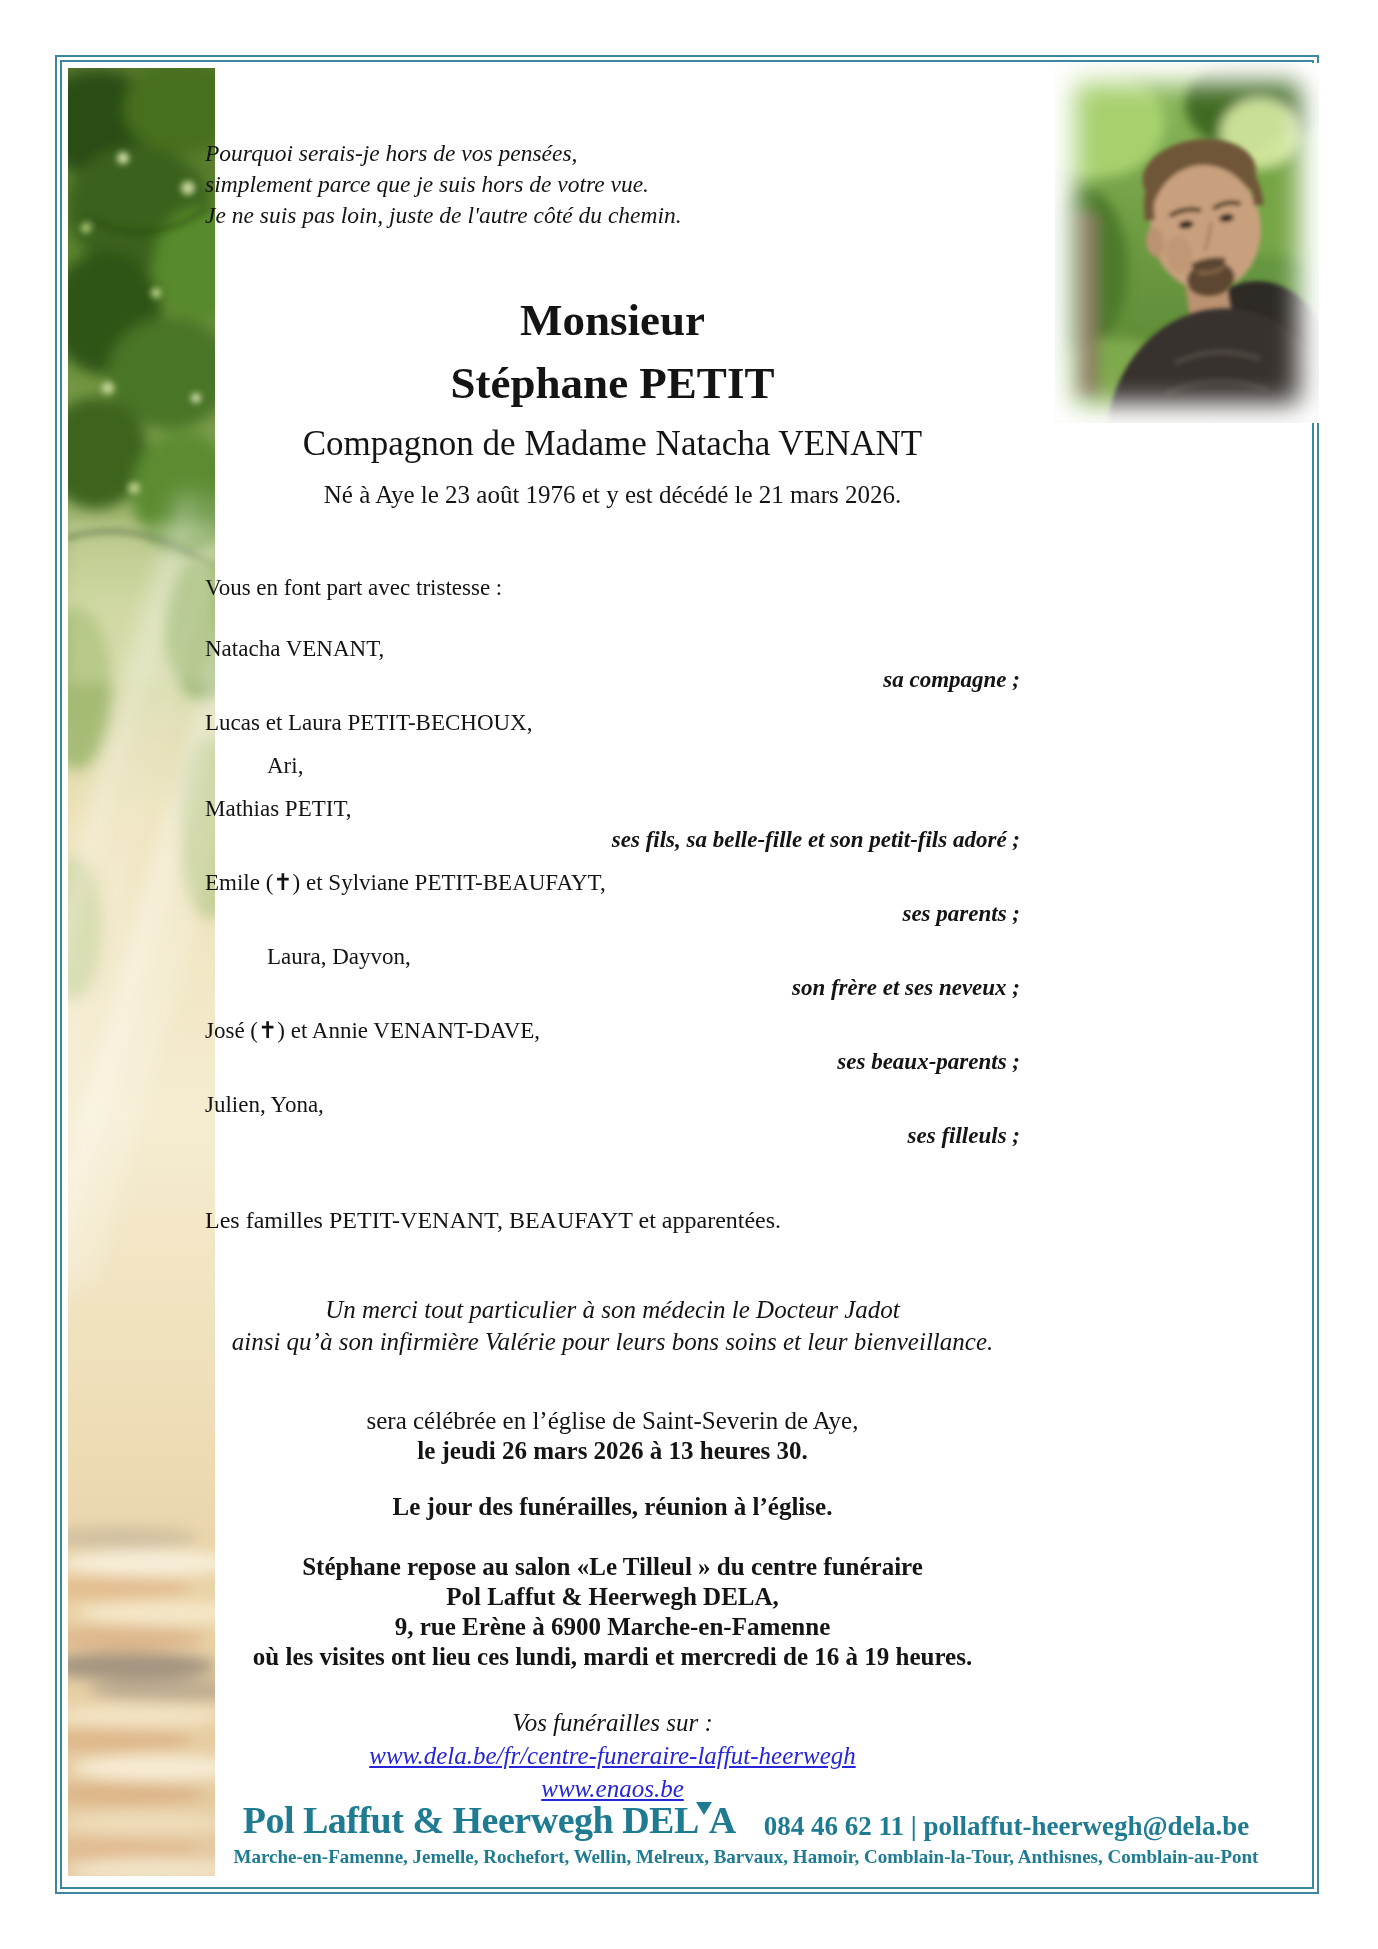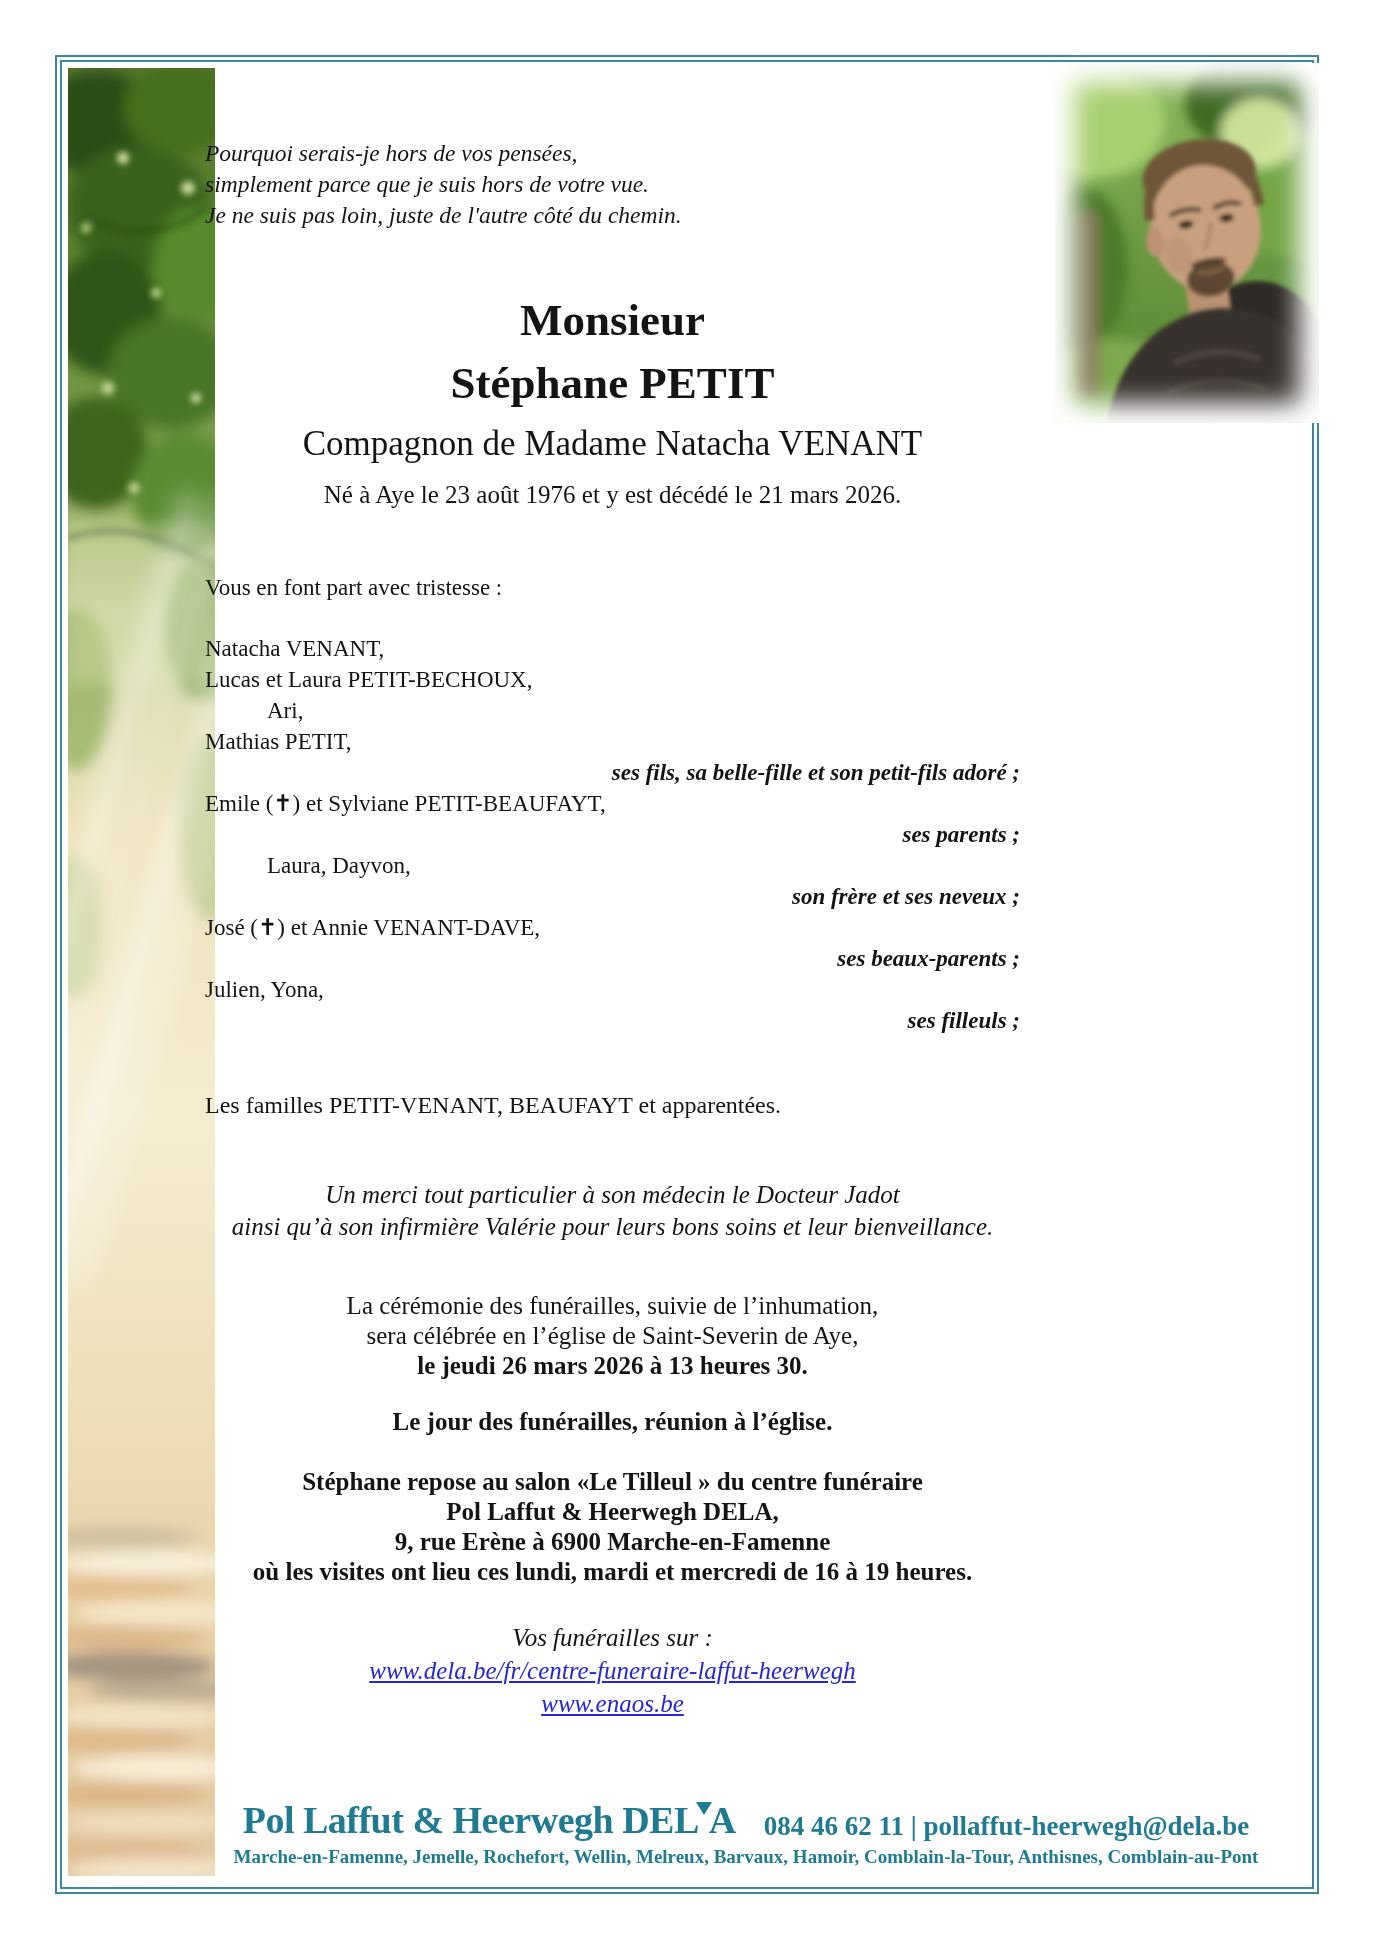--- a/index.html
+++ b/index.html
@@ -49,21 +49,21 @@
     font-size:23px;line-height:31px;
   }
   .quote{padding-top:138px;font-style:italic;font-size:23.5px;line-height:31px;}
   .title-block{text-align:center;margin-top:58px;}
   .title-line{font-weight:bold;font-size:45px;line-height:63px;}
   .relation{font-size:35px;line-height:57px;}
   .life-dates{font-size:25px;line-height:30px;margin-top:8px;}
   .intro{margin-top:62px;}
   .family{margin-top:30px;}
   .fam-line{line-height:31px;}
-  .fam-name{text-align:left;}
+  .fam-name{text-align:left;margin-top:12px;}
   .fam-name.indent{padding-left:62px;}
   .fam-role{text-align:right;font-weight:bold;font-style:italic;}
   .families-line{margin-top:54px;font-size:24px;}
   .thanks{margin-top:58px;text-align:center;font-style:italic;font-size:25px;line-height:32px;}
   .ceremony{margin-top:48px;text-align:center;font-size:25px;line-height:30px;}
   .bold{font-weight:bold;}
   .reunion{margin-top:26px;text-align:center;font-size:25px;font-weight:bold;line-height:30px;}
   .repose{margin-top:30px;text-align:center;font-size:25px;font-weight:bold;line-height:30px;}
   .condolences{margin-top:34px;text-align:center;font-style:italic;font-size:25px;line-height:33px;}
   .condolences a{color:var(--link);text-decoration:underline;}
@@ -244,20 +244,21 @@
     <div class="title-line">Monsieur</div>
     <div class="title-line">Stéphane PETIT</div>
     <div class="relation">Compagnon de Madame Natacha VENANT</div>
     <div class="life-dates">Né à Aye le 23 août 1976 et y est décédé le 21 mars 2026.</div>
   </div>
 
   <div class="intro">Vous en font part avec tristesse :</div>
 
   <div class="family">
     <div class="fam-line fam-name">Natacha VENANT,</div>
+    <div class="fam-line fam-role">sa compagne ;</div>
     <div class="fam-line fam-name">Lucas et Laura PETIT-BECHOUX,</div>
     <div class="fam-line fam-name indent">Ari,</div>
     <div class="fam-line fam-name">Mathias PETIT,</div>
     <div class="fam-line fam-role">ses fils, sa belle-fille et son petit-fils adoré ;</div>
     <div class="fam-line fam-name">Emile (✝) et Sylviane PETIT-BEAUFAYT,</div>
     <div class="fam-line fam-role">ses parents ;</div>
     <div class="fam-line fam-name indent">Laura, Dayvon,</div>
     <div class="fam-line fam-role">son frère et ses neveux ;</div>
     <div class="fam-line fam-name">José (✝) et Annie VENANT-DAVE,</div>
     <div class="fam-line fam-role">ses beaux-parents ;</div>
@@ -266,21 +267,20 @@
   </div>
 
   <div class="families-line">Les familles PETIT-VENANT, BEAUFAYT et apparentées.</div>
 
   <div class="thanks">
     <div>Un merci tout particulier à son médecin le Docteur Jadot</div>
     <div>ainsi qu’à son infirmière Valérie pour leurs bons soins et leur bienveillance.</div>
   </div>
 
   <div class="ceremony">
-    <div>La cérémonie des funérailles, suivie de l’inhumation,</div>
     <div>sera célébrée en l’église de Saint-Severin de Aye,</div>
     <div class="bold">le jeudi 26 mars 2026 à 13 heures 30.</div>
   </div>
 
   <div class="reunion">Le jour des funérailles, réunion à l’église.</div>
 
   <div class="repose">
     <div>Stéphane repose au salon «Le Tilleul » du centre funéraire</div>
     <div>Pol Laffut &amp; Heerwegh DELA,</div>
     <div>9, rue Erène à 6900 Marche-en-Famenne</div>

